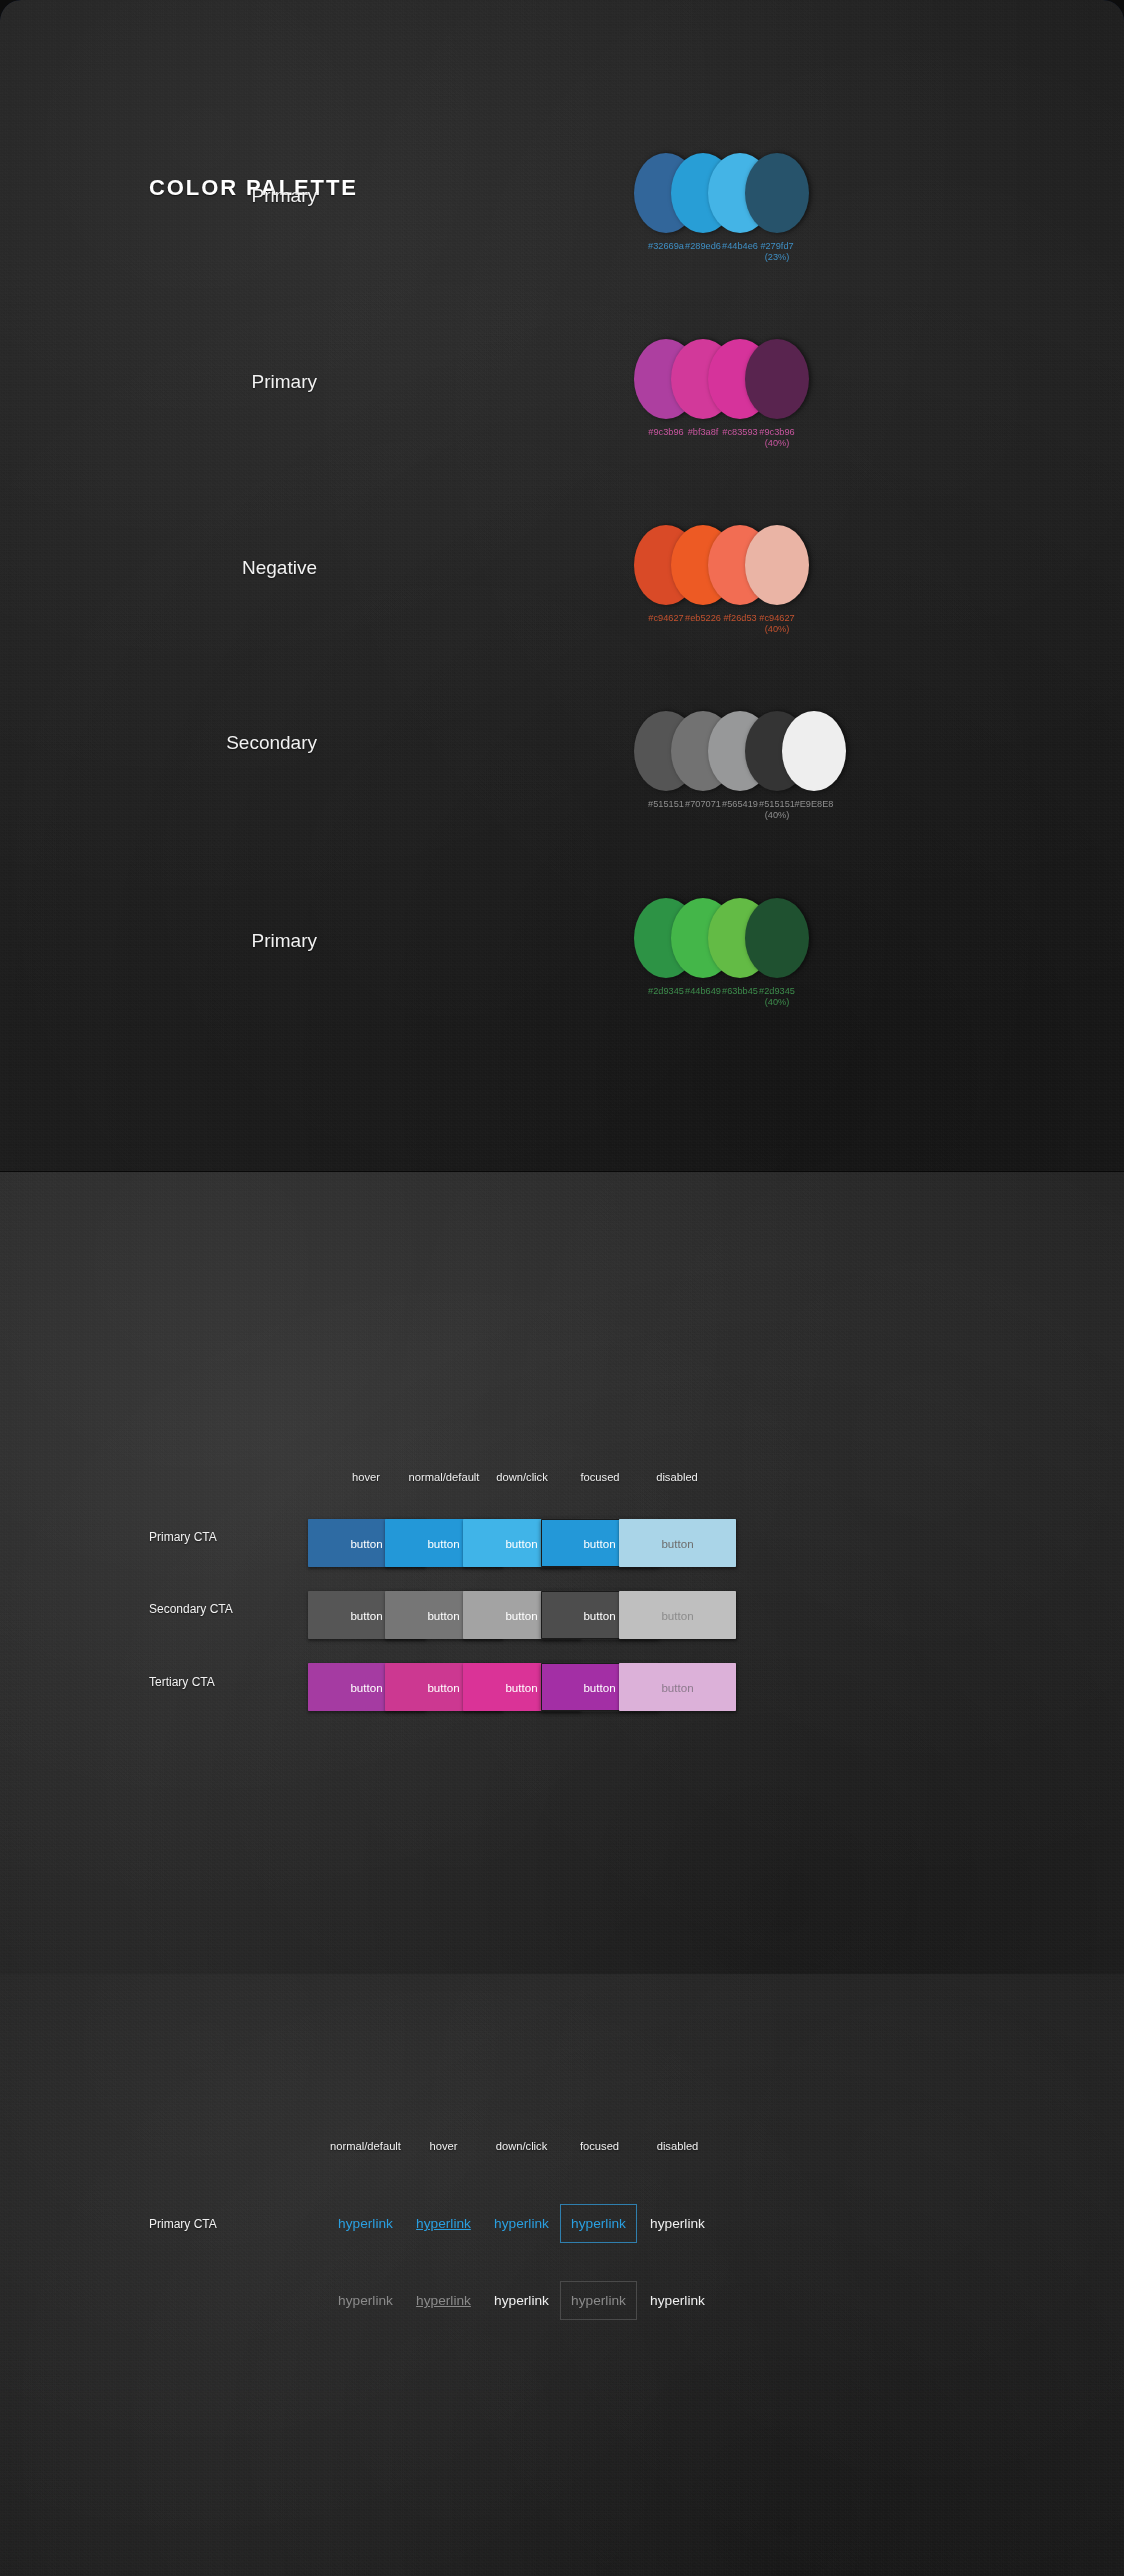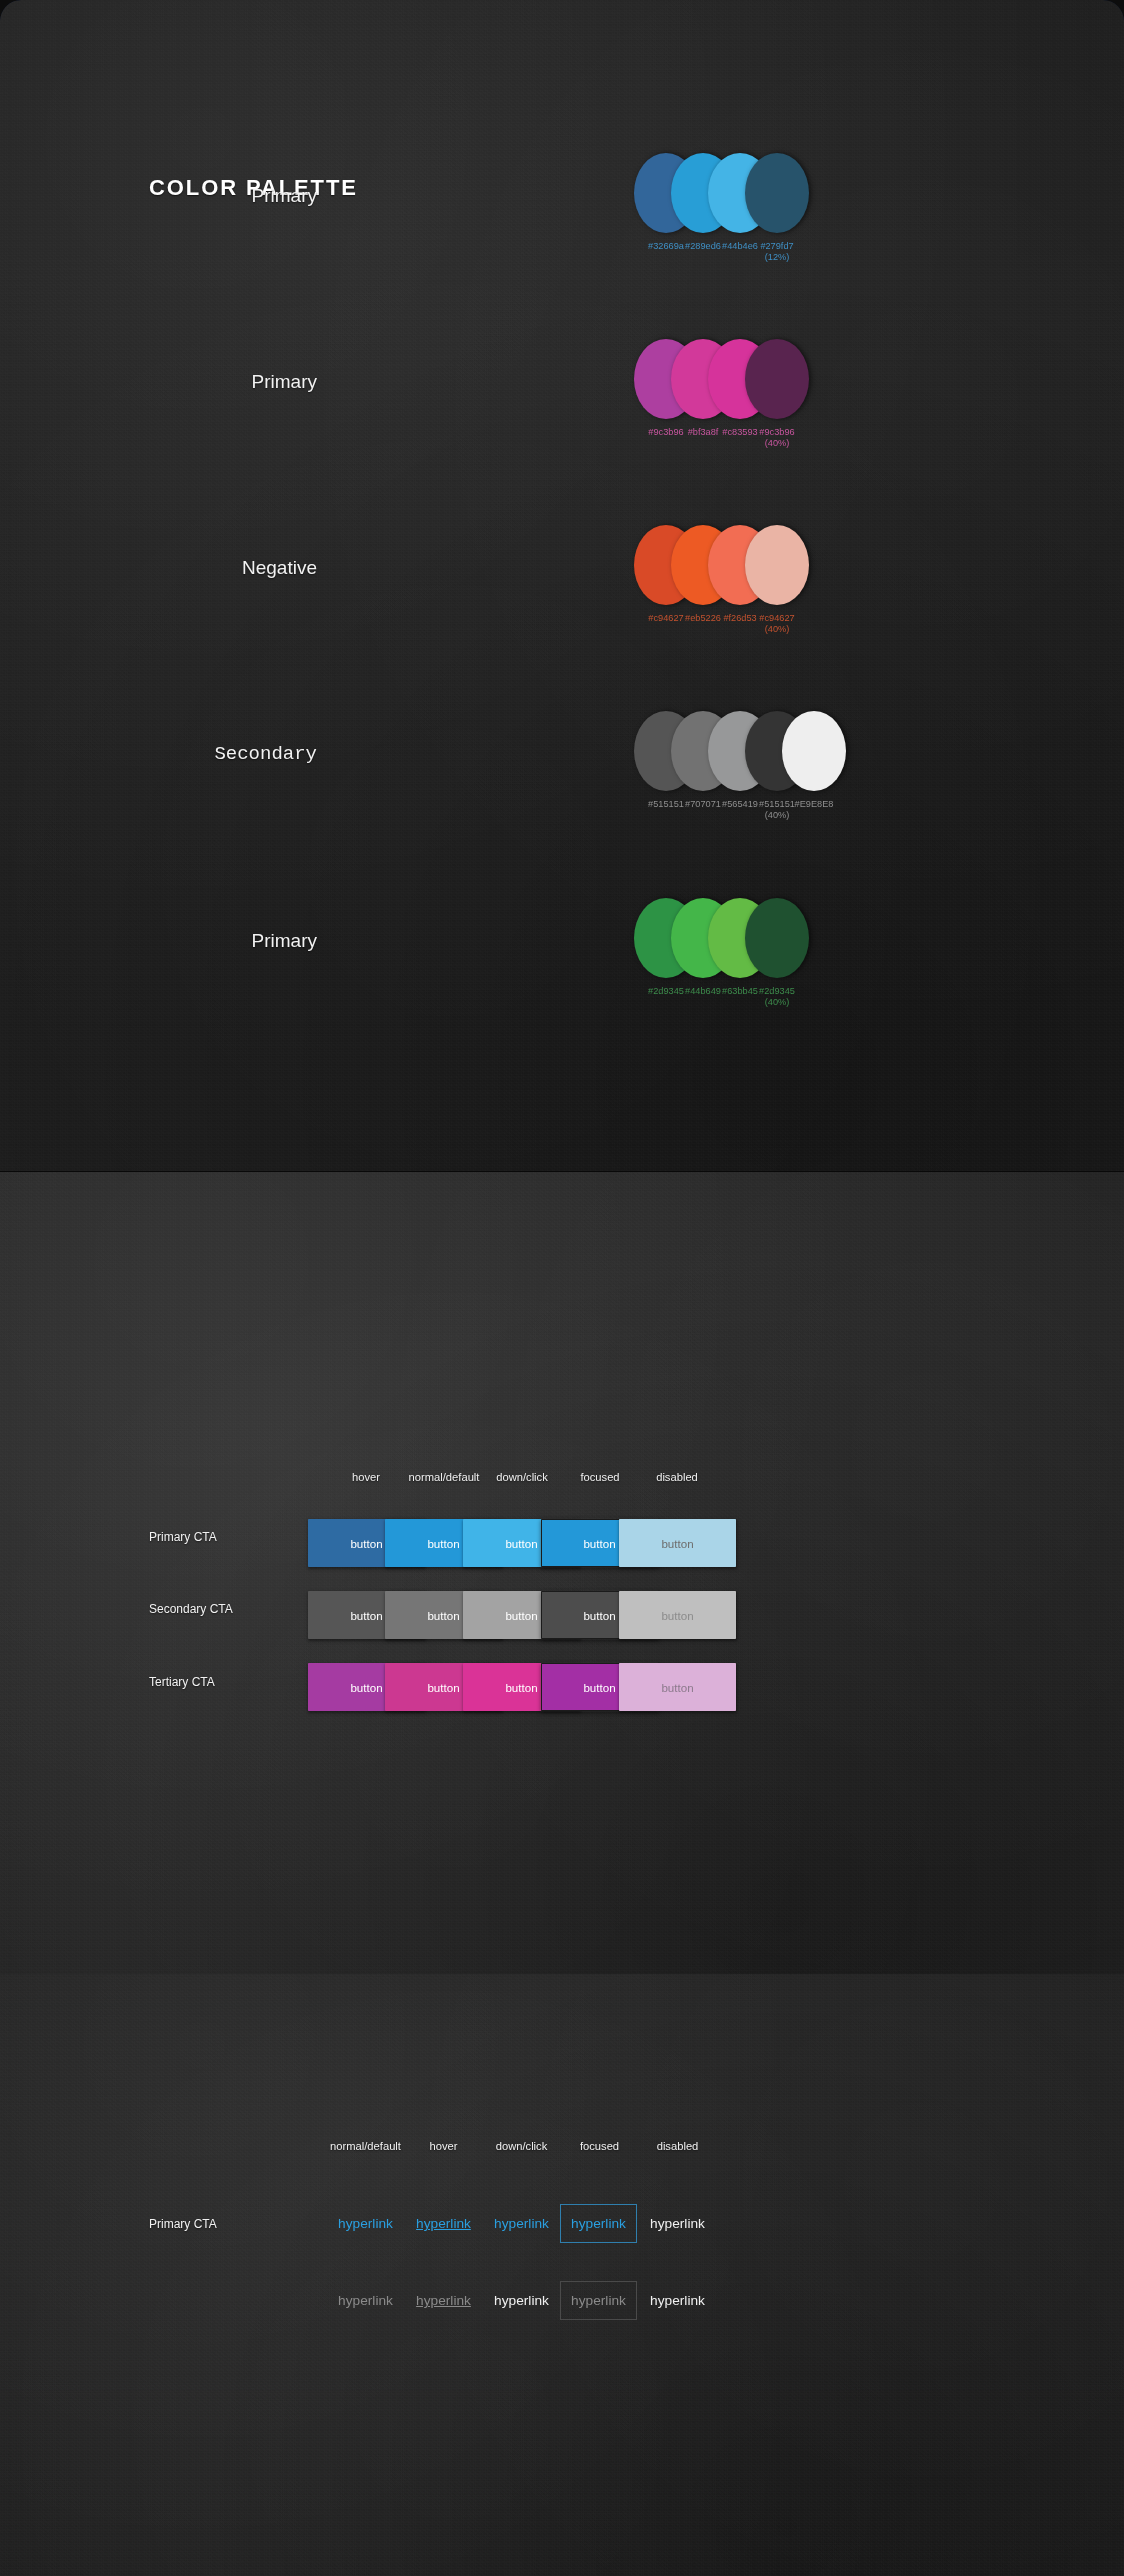--- a/index.html
+++ b/index.html
@@ -207,21 +207,21 @@
           <div class="pal-label" style="top: 32px; color: rgb(242, 242, 242);">Primary</div>
           <div class="swatches">
             <div class="swatch" style="left: 0px; background: rgb(50, 102, 154); z-index: 10;"></div>
             <div class="chip-label" style="left: -4px; color: rgb(63, 143, 196);">#32669a</div>
             <div class="swatch" style="left: 37px; background: rgb(40, 158, 214); z-index: 11;"></div>
             <div class="chip-label" style="left: 33px; color: rgb(63, 143, 196);">#289ed6</div>
             <div class="swatch" style="left: 74px; background: rgb(68, 180, 230); z-index: 12;"></div>
             <div class="chip-label" style="left: 70px; color: rgb(63, 143, 196);">#44b4e6</div>
             <div class="swatch" style="left: 111px; background: rgb(39, 83, 107); z-index: 13;"></div>
             <div class="chip-label" style="left: 107px; color: rgb(63, 143, 196);">#279fd7
-(12%)</div>
+(23%)</div>
           </div>
         </div>
         <div class="pal-row" style="top: 339px;">
           <div class="pal-label" style="top: 32px; color: rgb(242, 242, 242);">Primary</div>
           <div class="swatches">
             <div class="swatch" style="left: 0px; background: rgb(173, 63, 160); z-index: 10;"></div>
             <div class="chip-label" style="left: -4px; color: rgb(200, 86, 159);">#9c3b96</div>
             <div class="swatch" style="left: 37px; background: rgb(210, 57, 154); z-index: 11;"></div>
             <div class="chip-label" style="left: 33px; color: rgb(200, 86, 159);">#bf3a8f</div>
             <div class="swatch" style="left: 74px; background: rgb(214, 51, 155); z-index: 12;"></div>
@@ -239,21 +239,21 @@
             <div class="swatch" style="left: 37px; background: rgb(237, 90, 36); z-index: 11;"></div>
             <div class="chip-label" style="left: 33px; color: rgb(195, 82, 47);">#eb5226</div>
             <div class="swatch" style="left: 74px; background: rgb(242, 109, 83); z-index: 12;"></div>
             <div class="chip-label" style="left: 70px; color: rgb(195, 82, 47);">#f26d53</div>
             <div class="swatch" style="left: 111px; background: rgb(234, 180, 165); z-index: 13;"></div>
             <div class="chip-label" style="left: 107px; color: rgb(195, 82, 47);">#c94627
 (40%)</div>
           </div>
         </div>
         <div class="pal-row" style="top: 711px;">
-          <div class="pal-label" style="top: 32px; color: rgb(242, 242, 242); font-family: Liberation Mono, monospace;">Secondary</div>
+          <div class="pal-label" style="top: 21px; color: rgb(242, 242, 242);">Secondary</div>
           <div class="swatches">
             <div class="swatch" style="left: 0px; background: rgb(85, 85, 85); z-index: 10;"></div>
             <div class="chip-label" style="left: -4px; color: rgb(143, 143, 143);">#515151</div>
             <div class="swatch" style="left: 37px; background: rgb(114, 114, 114); z-index: 11;"></div>
             <div class="chip-label" style="left: 33px; color: rgb(143, 143, 143);">#707071</div>
             <div class="swatch" style="left: 74px; background: rgb(151, 152, 153); z-index: 12;"></div>
             <div class="chip-label" style="left: 70px; color: rgb(143, 143, 143);">#565419</div>
             <div class="swatch" style="left: 111px; background: rgb(52, 52, 52); z-index: 13;"></div>
             <div class="chip-label" style="left: 107px; color: rgb(143, 143, 143);">#515151
 (40%)</div>

